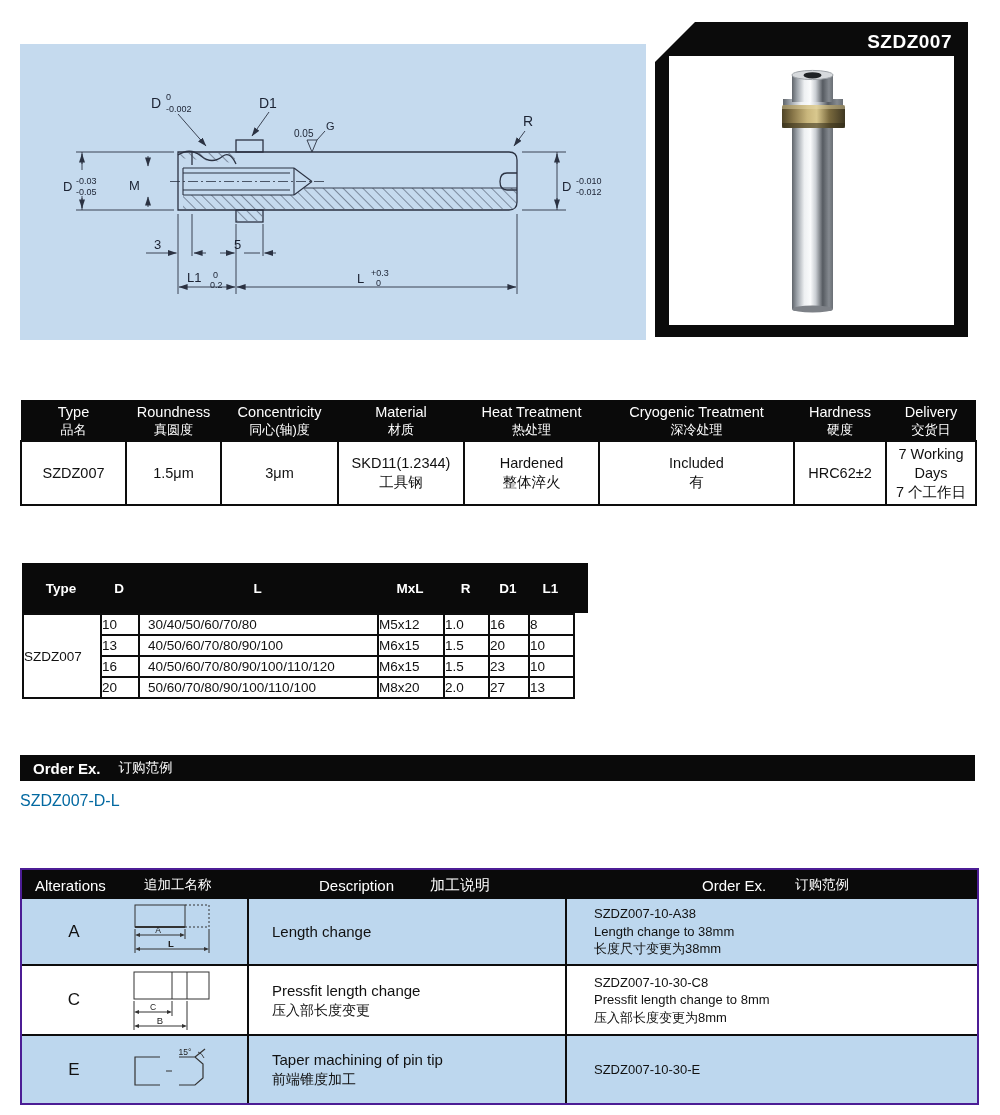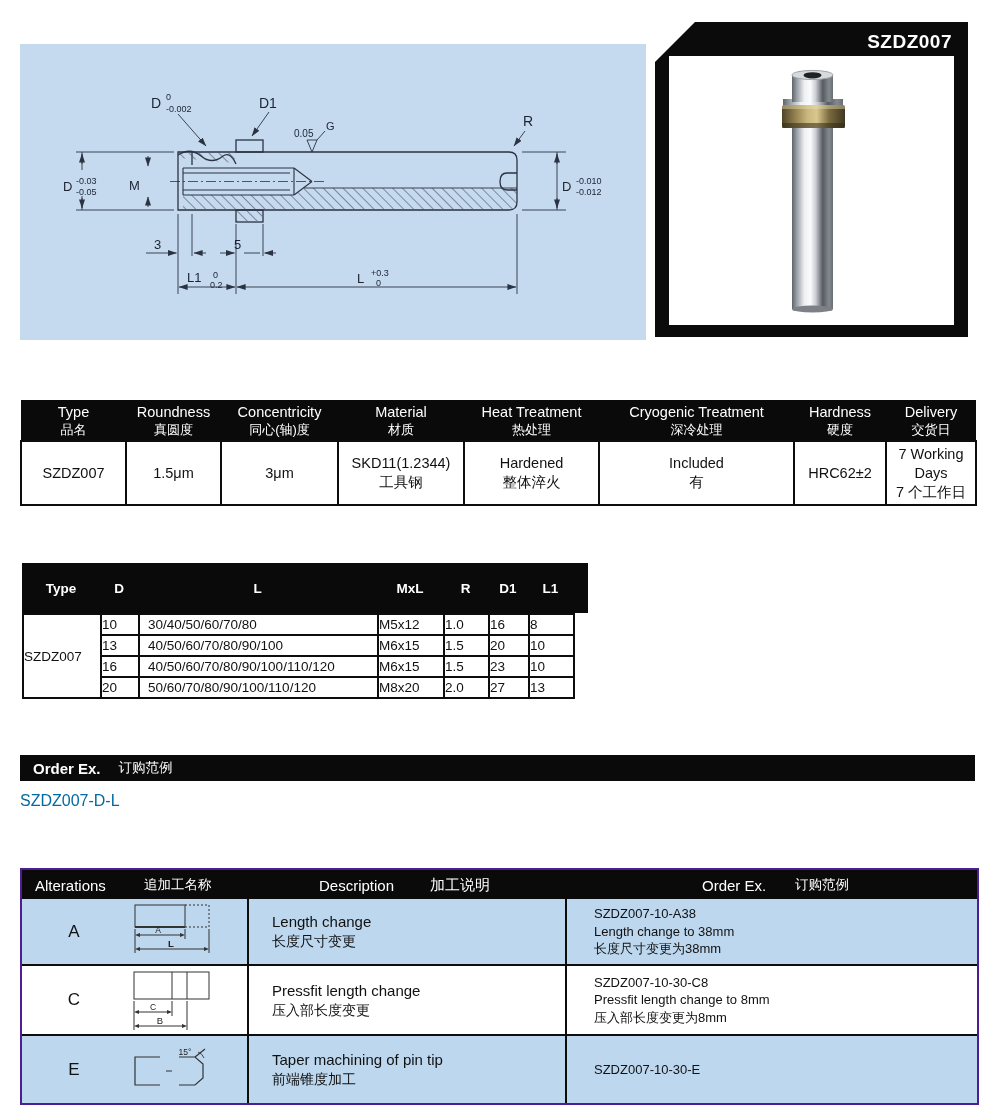--- a/index.html
+++ b/index.html
@@ -313,21 +313,21 @@
         <tr>
           <td>16</td>
           <td class="l-col">40/50/60/70/80/90/100/110/120</td>
           <td>M6x15</td>
           <td>1.5</td>
           <td>23</td>
           <td>10</td>
         </tr>
         <tr>
           <td>20</td>
-          <td class="l-col">50/60/70/80/90/100/110/120</td>
+          <td class="l-col">50/60/70/80/90/100/110/100</td>
           <td>M8x20</td>
           <td>2.0</td>
           <td>27</td>
           <td>13</td>
         </tr>
       </tbody>
     </table>
   </div>
 
   <div class="order-bar">
@@ -359,21 +359,20 @@
             <path d="M8,33 H52 M8,47 H76"></path>
             <path d="M5,27 V51"></path>
             <path d="M5,33 l5,-2 v4 z M55,33 l-5,-2 v4 z M5,47 l5,-2 v4 z M79,47 l-5,-2 v4 z" fill="#333" stroke="none"></path>
           </g>
           <text x="28" y="31" font-size="8.5" text-anchor="middle" fill="#222">A</text>
           <text x="41" y="45" font-size="9.5" font-weight="bold" text-anchor="middle" fill="#222">L</text>
         </svg>
       </div>
       <div class="alt-c2">
         <div class="alt-en">Length change</div>
-        <div class="alt-cn">长度尺寸变更</div>
       </div>
       <div class="alt-c3">
         <div>SZDZ007-10-A38</div>
         <div>Length change to 38mm</div>
         <div>长度尺寸变更为38mm</div>
       </div>
     </div>
 
     <div class="alt-row bg-white" style="height:68px">
       <div class="alt-c1">

